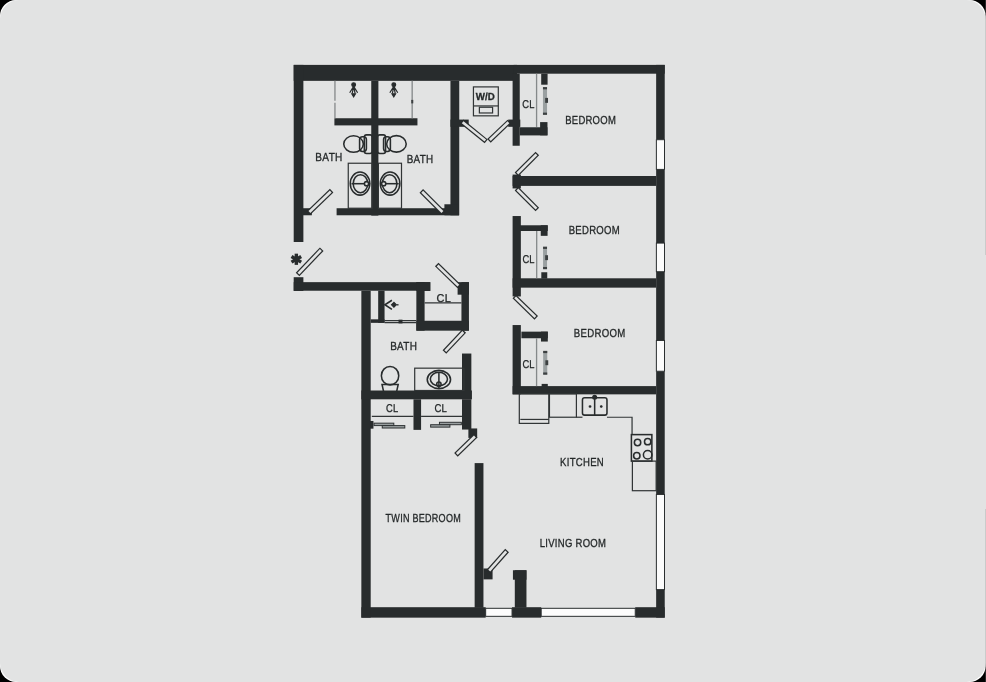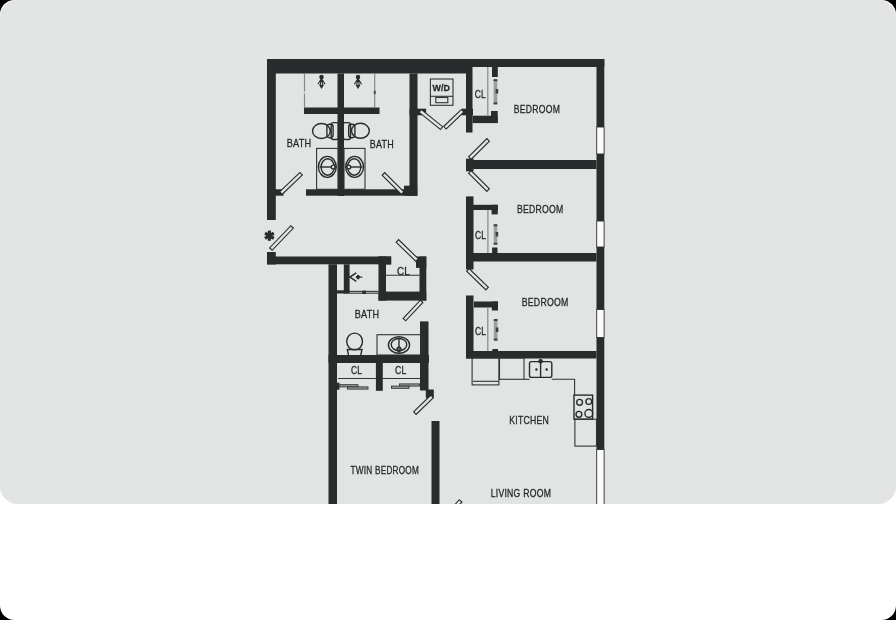--- a/index.html
+++ b/index.html
@@ -1,15 +1,15 @@
 <!DOCTYPE html>
 <html><head><meta charset="utf-8"><style>
 html,body{margin:0;padding:0;background:#000;width:896px;height:620px;overflow:hidden;}
 .white{position:absolute;left:0;top:0;width:896px;height:620px;background:#fff;border-radius:14.5px;}
-.panel{position:absolute;left:0;top:0;width:896px;height:504px;background:#e2e3e3;border-radius:17.5px;overflow:hidden;transform:translateZ(0);}
+.panel{position:absolute;left:0;top:0;width:896px;height:620px;background:#e2e3e3;border-radius:17.5px;overflow:hidden;transform:translateZ(0);}
 svg{position:absolute;top:0;left:0;opacity:0.999;}
 .w{fill:#282c2d;}
 .tl{stroke:#313536;stroke-width:1.1;fill:none;}
 .tk{stroke:#282c2d;stroke-width:1.4;fill:none;}
 .win{fill:#fcfcfc;stroke:#282c2d;stroke-width:0.9;}
 .dd{stroke:#282c2d;stroke-width:4.6;}
 .dl{stroke:#e2e3e3;stroke-width:2.4;}
 .gry{fill:#9aa0a1;}
 .rod{stroke:#85898a;stroke-width:1.2;fill:none;}
 text{font-family:"Liberation Sans",sans-serif;fill:#242829;stroke:#242829;stroke-width:0.28px;letter-spacing:0.3px;}

